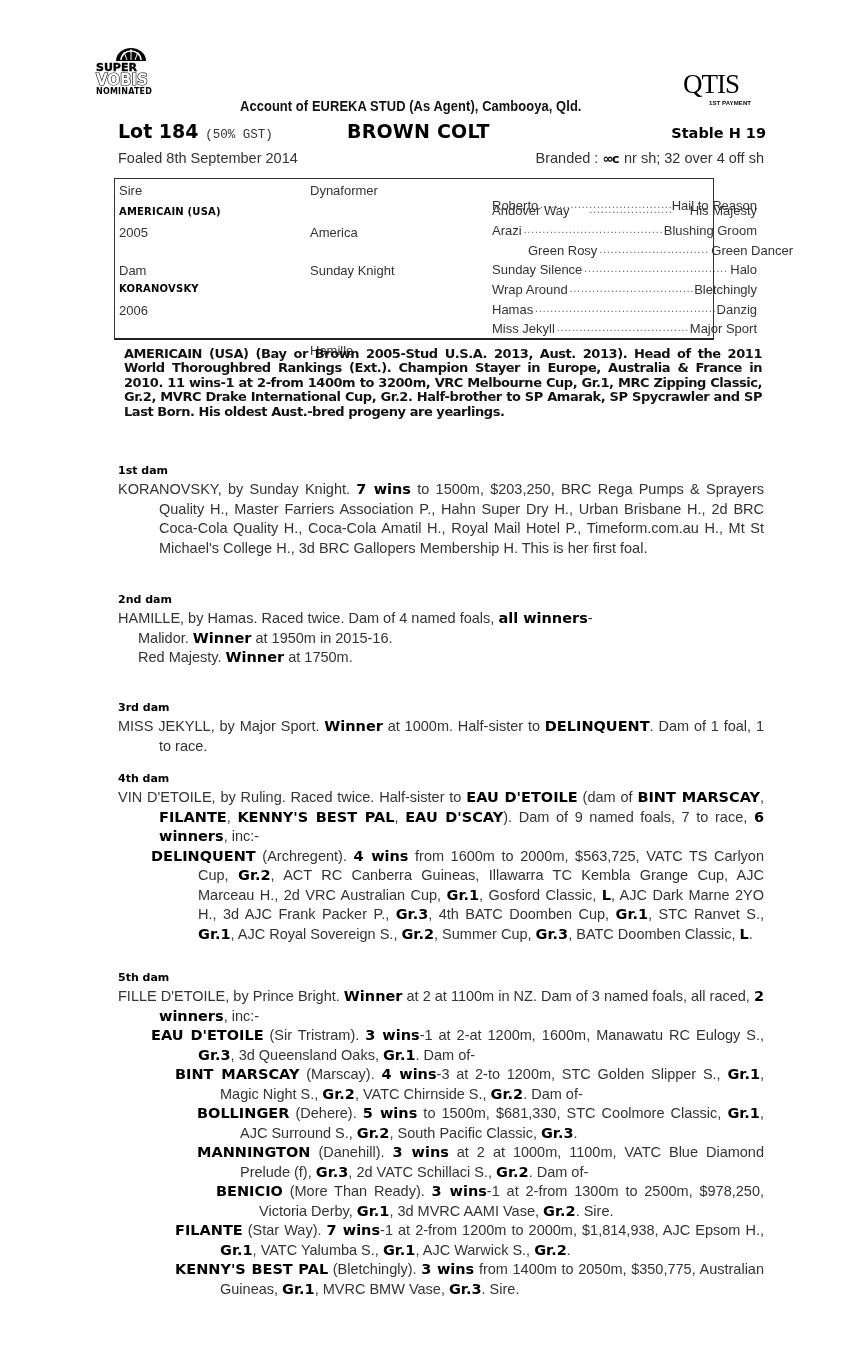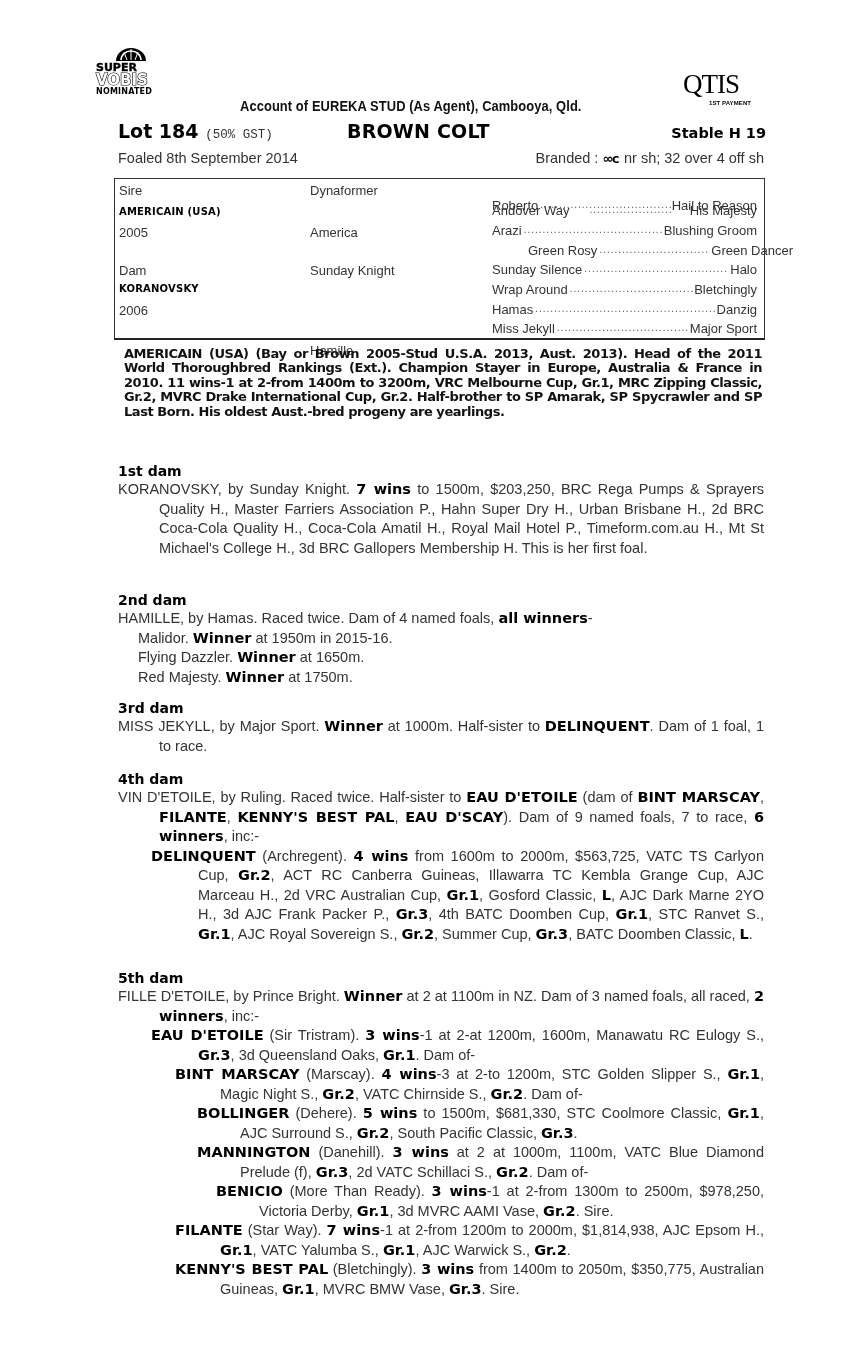--- a/index.html
+++ b/index.html
@@ -21,34 +21,34 @@
   .account { position: absolute; left: 240px; top: 97px; font-family: "Liberation Sans", sans-serif; font-weight: bold; font-size: 15px; transform: scaleX(0.86); transform-origin: left top; letter-spacing: 0.1px; color: #111; white-space: nowrap; }
   .lot { position: absolute; left: 118px; top: 120px; font-family: "DejaVu Sans", sans-serif; font-weight: bold; font-size: 19px; color: #000; white-space: nowrap; }
   .lot .gst { font-family: Liberation Mono, monospace; font-weight: normal; font-size: 12.5px; color: #333; }
   .horse-desc { position: absolute; left: 347px; top: 120px; font-family: "DejaVu Sans", sans-serif; font-weight: bold; font-size: 19px; letter-spacing: 0.2px; color: #000; white-space: nowrap; }
   .stable { position: absolute; right: 94px; top: 125px; font-family: "DejaVu Sans", sans-serif; font-weight: bold; font-size: 14.5px; color: #000; white-space: nowrap; }
   .foaled { position: absolute; left: 118px; top: 150px; font-size: 14.5px; color: #333; white-space: nowrap; }
   .branded { position: absolute; right: 96px; top: 150px; font-size: 14.5px; color: #333; white-space: nowrap; }
   .branded .brand-mark { font-family: "DejaVu Sans", sans-serif; font-size: 13px; font-weight: bold; color: #000; letter-spacing: -1.5px; margin-right: 2px; }
 
   
-  .pedigree { position: absolute; left: 114px; top: 178px; width: 651px; height: 162px; border: 1px solid #333; border-bottom: 2px solid #222; box-sizing: border-box; }
+  .pedigree { position: absolute; left: 114px; top: 178px; width: 600px; height: 162px; border: 1px solid #333; border-bottom: 2px solid #222; box-sizing: border-box; }
   .ped-cell { position: absolute; font-size: 13px; color: #333; white-space: nowrap; line-height: 16px; }
   .ped-name { position: absolute; font-family: "DejaVu Sans", sans-serif; font-weight: bold; font-size: 10px; color: #000; white-space: nowrap; line-height: 18px; letter-spacing: 0.2px; }
   .ped-row { position: absolute; left: 377px; width: 265px; height: 18px; display: flex; font-size: 13px; color: #333; line-height: 18px; }
   .ped-row .l { white-space: nowrap; padding-right: 2px; }
   .ped-row .dots { flex: 1; overflow: hidden; white-space: nowrap; letter-spacing: 1px; color: #555; font-size: 10px; line-height: 16px; }
   .ped-row .r { white-space: nowrap; padding-left: 1px; }
 
   
   .sire-par { position: absolute; left: 124px; top: 347px; width: 638px; font-family: "DejaVu Sans", sans-serif; font-weight: bold; font-size: 13px; line-height: 14.4px; text-align: justify; letter-spacing: -0.45px; color: #111; }
 
   
   .section { position: absolute; left: 118px; width: 646px; font-size: 14.5px; color: #333; line-height: 19.5px; }
-  .section h3 { margin: 0; font-family: "DejaVu Sans", sans-serif; font-weight: bold; font-size: 14px; line-height: 18px; color: #000; }
+  .section h3 { margin: 0; font-family: "DejaVu Sans", sans-serif; font-weight: bold; font-size: 11px; line-height: 18px; color: #000; }
   .section p { margin: 0; text-align: justify; }
   .hang { padding-left: 41px; text-indent: -41px; }
   .b { font-family: "DejaVu Sans", sans-serif; font-weight: bold; color: #000; }
   .lv2 { padding-left: 80px; text-indent: -47px; }
   .lv3 { padding-left: 102px; text-indent: -45px; }
   .lv4 { padding-left: 122px; text-indent: -43px; }
   .lv5 { padding-left: 141px; text-indent: -43px; }
   .just { text-align: justify; text-align-last: left; }
 </style>
 </head>
@@ -141,21 +141,20 @@
 
   <div class="section" style="top:462px;">
     <h3>1st dam</h3>
     <p class="hang"><span>KORANOVSKY, by Sunday Knight. </span><span class="b">7 wins</span><span> to 1500m, $203,250, BRC Rega Pumps &amp; Sprayers Quality H., Master Farriers Association P., Hahn Super Dry H., Urban Brisbane H., 2d BRC Coca-Cola Quality H., Coca-Cola Amatil H., Royal Mail Hotel P., Timeform.com.au H., Mt St Michael's College H., 3d BRC Gallopers Membership H. This is her first foal.</span></p>
   </div>
 
   <div class="section" style="top:591px;">
     <h3>2nd dam</h3>
     <p class="hang" style="text-align:left"><span>HAMILLE, by Hamas. Raced twice. Dam of 4 named foals, </span><span class="b">all winners</span><span>-</span></p>
     <p style="padding-left:20px; text-align:left"><span>Malidor. </span><span class="b">Winner</span><span> at 1950m in 2015-16.</span></p>
-    <p style="padding-left:20px; text-align:left"><span>Flying Dazzler. </span><span class="b">Winner</span><span> at 1650m.</span></p>
     <p style="padding-left:20px; text-align:left"><span>Red Majesty. </span><span class="b">Winner</span><span> at 1750m.</span></p>
   </div>
 
   <div class="section" style="top:699px;">
     <h3>3rd dam</h3>
     <p class="hang just"><span>MISS JEKYLL, by Major Sport. </span><span class="b">Winner</span><span> at 1000m. Half-sister to </span><span class="b">DELINQUENT</span><span>. Dam of 1 foal, 1 to race.</span></p>
   </div>
 
   <div class="section" style="top:770px;">
     <h3>4th dam</h3>

